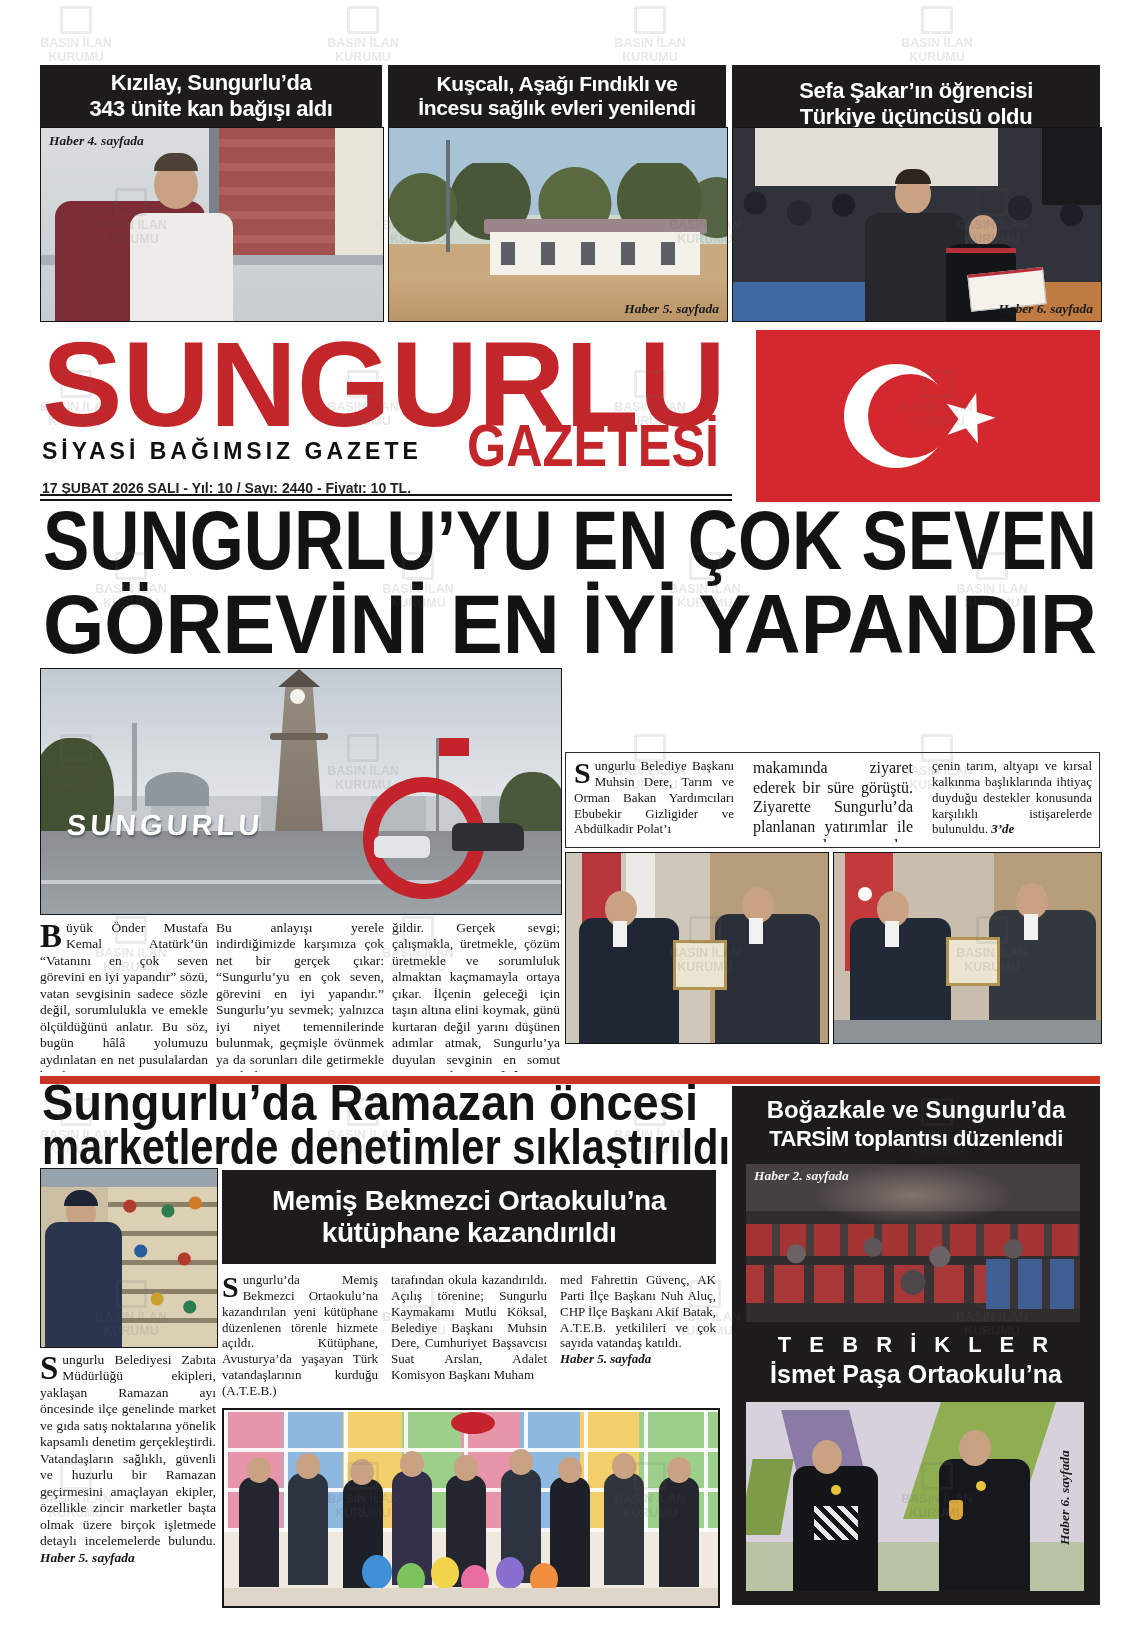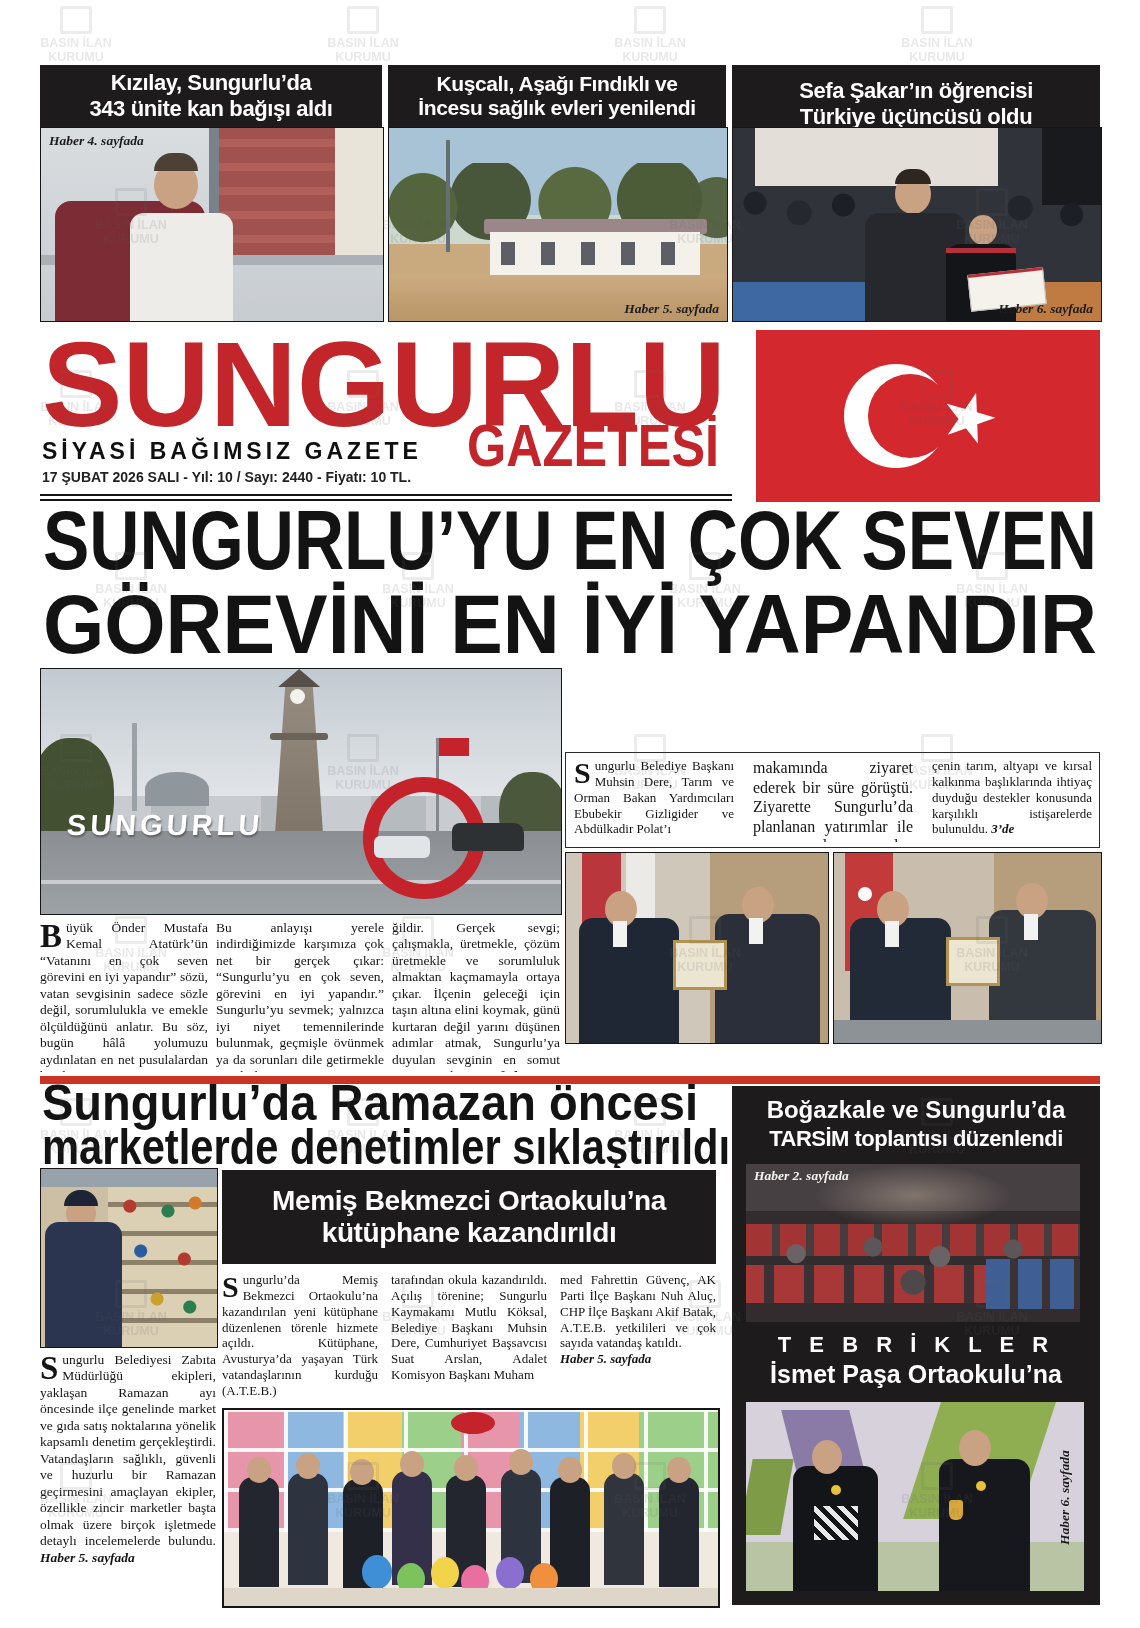--- a/index.html
+++ b/index.html
@@ -78,21 +78,21 @@
     <div class="cap" style="right:8px;bottom:4px">Haber 6. sayfada</div>
   </div>
 
   <svg class="s" style="left:38px;top:320px" width="696" height="128" viewBox="0 0 696 128">
     <text x="4" y="106" font-size="120" font-weight="bold" fill="#c3262a" font-family="Liberation Sans, sans-serif" textLength="684" lengthAdjust="spacingAndGlyphs">SUNGURLU</text>
   </svg>
   <svg class="s" style="left:464px;top:408px" width="260" height="68" viewBox="0 0 260 68">
     <text x="3" y="58" font-size="60" font-weight="bold" fill="#c3262a" font-family="Liberation Sans, sans-serif" textLength="252" lengthAdjust="spacingAndGlyphs">GAZETESİ</text>
   </svg>
   <div class="s sans" style="left:42px;top:438px;font-size:23px;font-weight:bold;letter-spacing:4px;color:#101010">SİYASİ BAĞIMSIZ GAZETE</div>
-  <div class="s sans" style="left:42px;top:469px;font-size:14px;font-weight:bold;color:#222">17 ŞUBAT 2026 SALI   -   Yıl: 10 / Sayı: 2440   -   Fiyatı: 10 TL.</div>
+  <div class="s sans" style="left:42px;top:480px;font-size:14px;font-weight:bold;color:#222">17 ŞUBAT 2026 SALI   -   Yıl: 10 / Sayı: 2440   -   Fiyatı: 10 TL.</div>
 
   <svg class="s" style="left:756px;top:330px" width="344" height="172" viewBox="0 0 344 172">
     <rect width="344" height="172" fill="#d2282e"></rect>
     <circle cx="140" cy="86" r="52" fill="#ffffff"></circle>
     <circle cx="154" cy="86" r="42" fill="#d2282e"></circle>
     <text x="184" y="110" font-size="66" fill="#ffffff" font-family="DejaVu Sans, sans-serif" transform="rotate(16 214 86)">★</text>
   </svg>
 
   <div class="dline" style="left:40px;top:494px;width:692px"></div>
 

